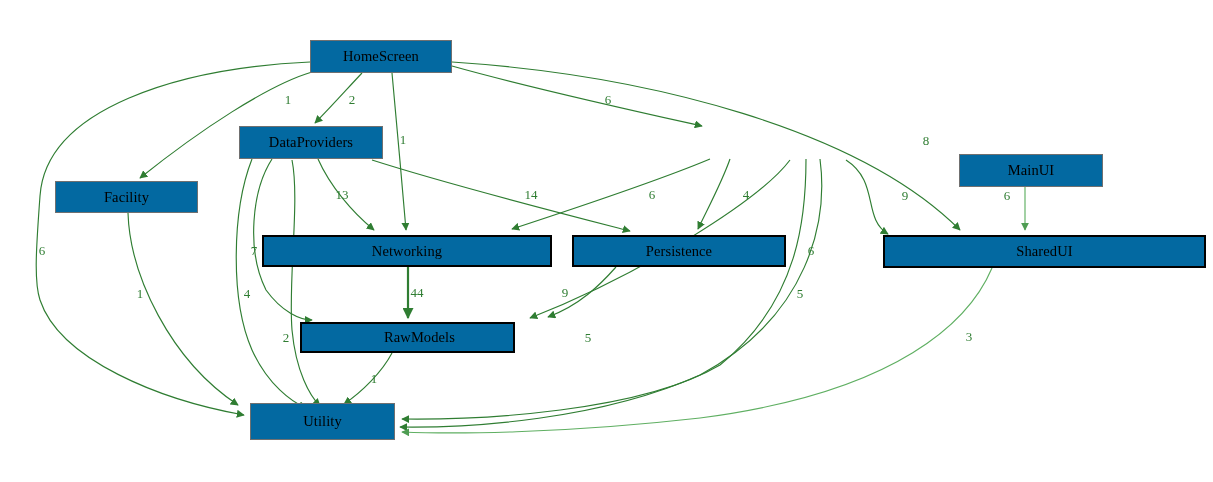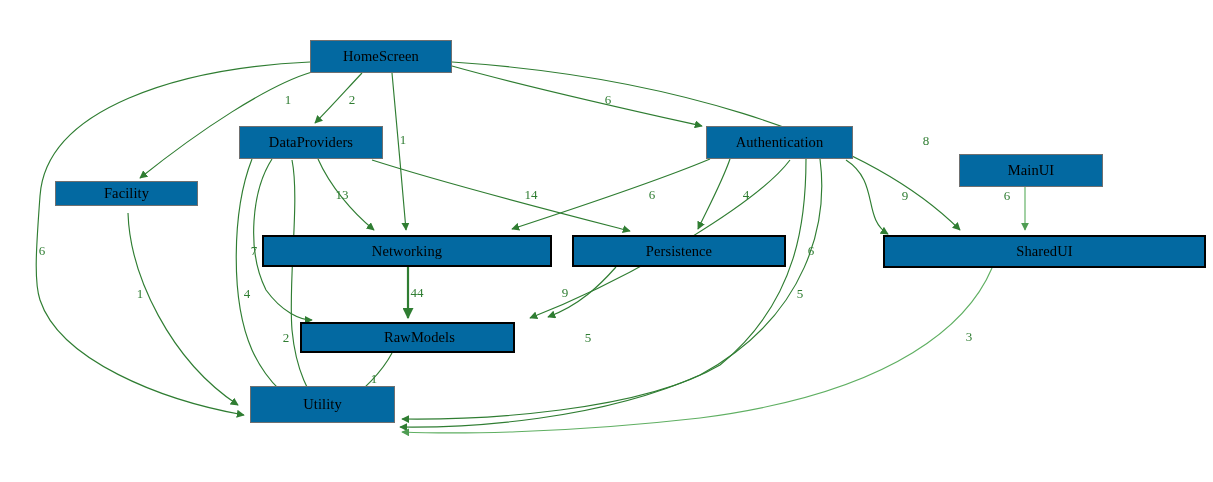--- a/index.html
+++ b/index.html
@@ -155,45 +155,42 @@
   </svg>
 
   <div class="node-box weight-normal" style="left:310px; top:40px; width:142px; height:33px;">
     <span>HomeScreen</span>
   </div>
 
   <div class="node-box weight-normal" style="left:228px; top:126px; width:144px; height:33px;margin-left:11px;">
     <span>DataProviders</span>
   </div>
 
-  <div class="node-box weight-normal" style="left:706px; top:126px; width:147px; height:33px;">
-    <span>Authentication</span>
-  </div>
 
   <div class="node-box weight-normal" style="left:959px; top:126px; width:144px; height:33px;margin-top:28px;">
     <span>MainUI</span>
   </div>
 
-  <div class="node-box weight-normal" style="left:55px; top:181px; width:143px; height:25px;">
+  <div class="node-box weight-normal" style="left:55px; top:181px; width:143px; height:32px;">
     <span>Facility</span>
   </div>
 
   <div class="node-box weight-bold" style="left:262px; top:235px; width:290px; height:32px;">
     <span>Networking</span>
   </div>
 
   <div class="node-box weight-bold" style="left:572px; top:235px; width:214px; height:32px;">
     <span>Persistence</span>
   </div>
 
   <div class="node-box weight-bold" style="left:883px; top:235px; width:323px; height:33px;">
     <span>SharedUI</span>
   </div>
 
   <div class="node-box weight-bold" style="left:300px; top:322px; width:215px; height:31px;padding-left:24px;">
     <span>RawModels</span>
   </div>
 
-  <div class="node-box weight-normal" style="left:250px; top:386px; width:145px; height:37px;">
+  <div class="node-box weight-normal" style="left:250px; top:403px; width:145px; height:37px;">
     <span>Utility</span>
   </div>
 
 </div>
 
 </body></html>

